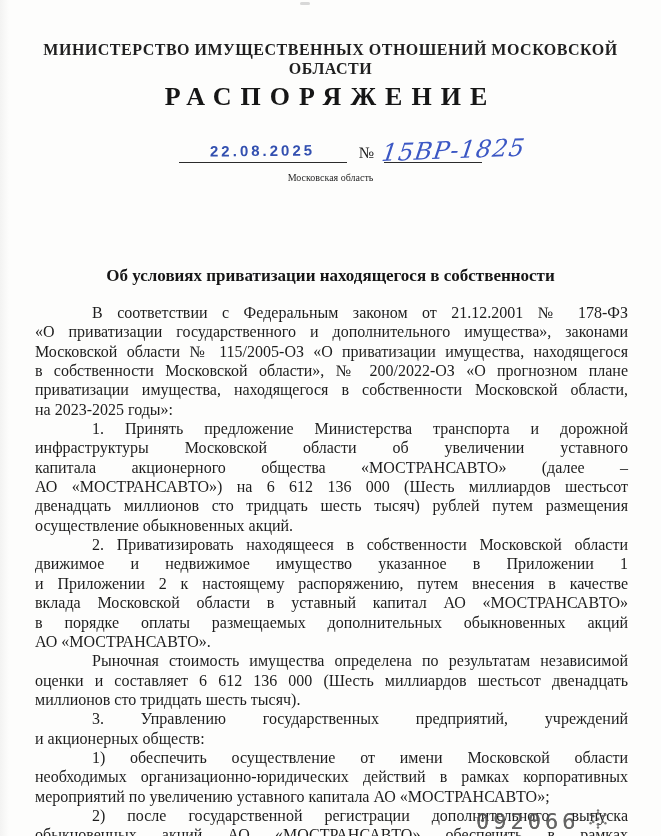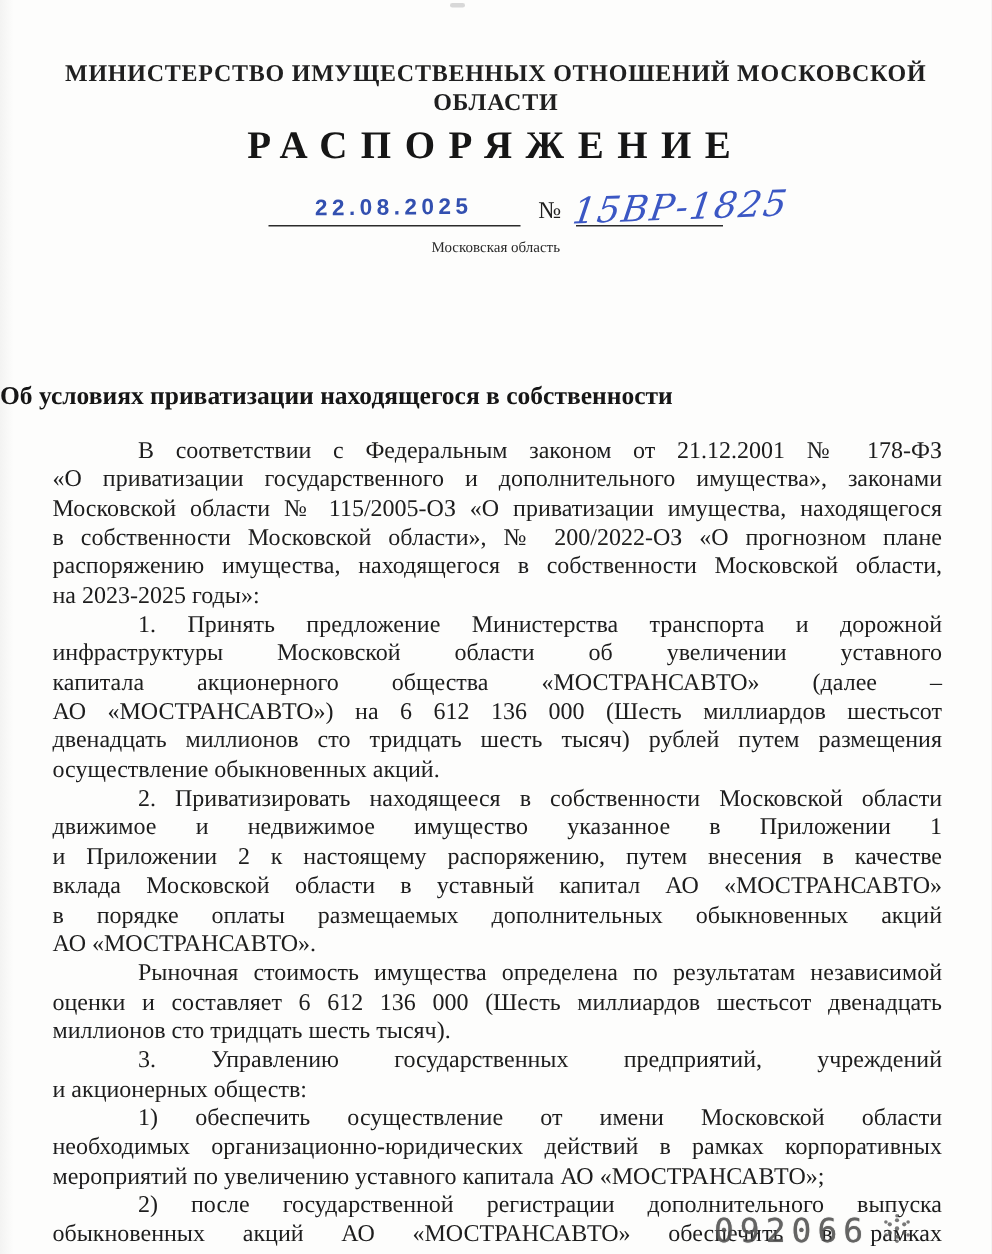--- a/index.html
+++ b/index.html
@@ -22,21 +22,21 @@
     color:var(--text-black,#1f1f1f);line-height:19px;
   }
   .doc-type{
     margin-top:4px;
     font-size:26px;font-weight:bold;letter-spacing:9px;
     line-height:30px;color:#161616;
   }
 
   
   .meta-row{
-    margin-top:12px;height:27px;
+    margin-top:24px;height:27px;
     display:flex;justify-content:center;align-items:flex-end;
   }
   .date-field{
     position:relative;width:168px;height:100%;
     border-bottom:1.4px solid #2b2b2b;
     display:flex;justify-content:center;align-items:flex-end;
   }
   .date-stamp{
     font-family:"Liberation Sans","DejaVu Sans",sans-serif;
     font-weight:bold;font-size:15px;letter-spacing:3px;
@@ -53,21 +53,21 @@
     position:absolute;left:-4px;bottom:-5px;width:140px;
     font-family:"DejaVu Serif",serif;font-style:italic;
     font-size:24px;letter-spacing:1px;white-space:nowrap;
     color:var(--hand-blue,#3b57c4);
     transform:skewX(-10deg) rotate(-2.2deg);
     transform-origin:left bottom;
   }
   .region{margin-top:9px;text-align:center;font-size:10px;color:#2a2a2a;}
 
   
-  .doc-title{margin-top:82px;text-align:left;font-weight:bold;font-size:17px;line-height:22px;color:#161616;}
+  .doc-title{margin-top:82px;text-align:center;font-weight:bold;font-size:17px;line-height:22px;color:#161616;}
 
   
   .body{
     margin:16px 33px 0 35px;
     font-size:16px;line-height:19.35px;color:#1d1d1d;
   }
   .line{text-align:justify;text-align-last:justify;}
   .line.first{text-indent:57px;}
   .line.last{text-align-last:auto;}
 
@@ -110,21 +110,21 @@
   <div class="doc-title">
     <div>Об условиях приватизации находящегося в собственности</div>
   </div>
 
   <div class="body">
     <div class="para">
       <div class="line first">В соответствии с Федеральным законом от 21.12.2001 № 178-ФЗ</div>
       <div class="line">«О приватизации государственного и дополнительного имущества», законами</div>
       <div class="line">Московской области № 115/2005-ОЗ «О приватизации имущества, находящегося</div>
       <div class="line">в собственности Московской области», № 200/2022-ОЗ «О прогнозном плане</div>
-      <div class="line">распоряжению имущества, находящегося в собственности Московской области,</div>
+      <div class="line">приватизации имущества, находящегося в собственности Московской области,</div>
       <div class="line last">на 2023-2025 годы»:</div>
     </div>
     <div class="para">
       <div class="line first">1. Принять предложение Министерства транспорта и дорожной</div>
       <div class="line">инфраструктуры Московской области об увеличении уставного</div>
       <div class="line">капитала акционерного общества «МОСТРАНСАВТО» (далее –</div>
       <div class="line">АО «МОСТРАНСАВТО») на 6&nbsp;612&nbsp;136&nbsp;000 (Шесть миллиардов шестьсот</div>
       <div class="line">двенадцать миллионов сто тридцать шесть тысяч) рублей путем размещения</div>
       <div class="line last">осуществление обыкновенных акций.</div>
     </div>

